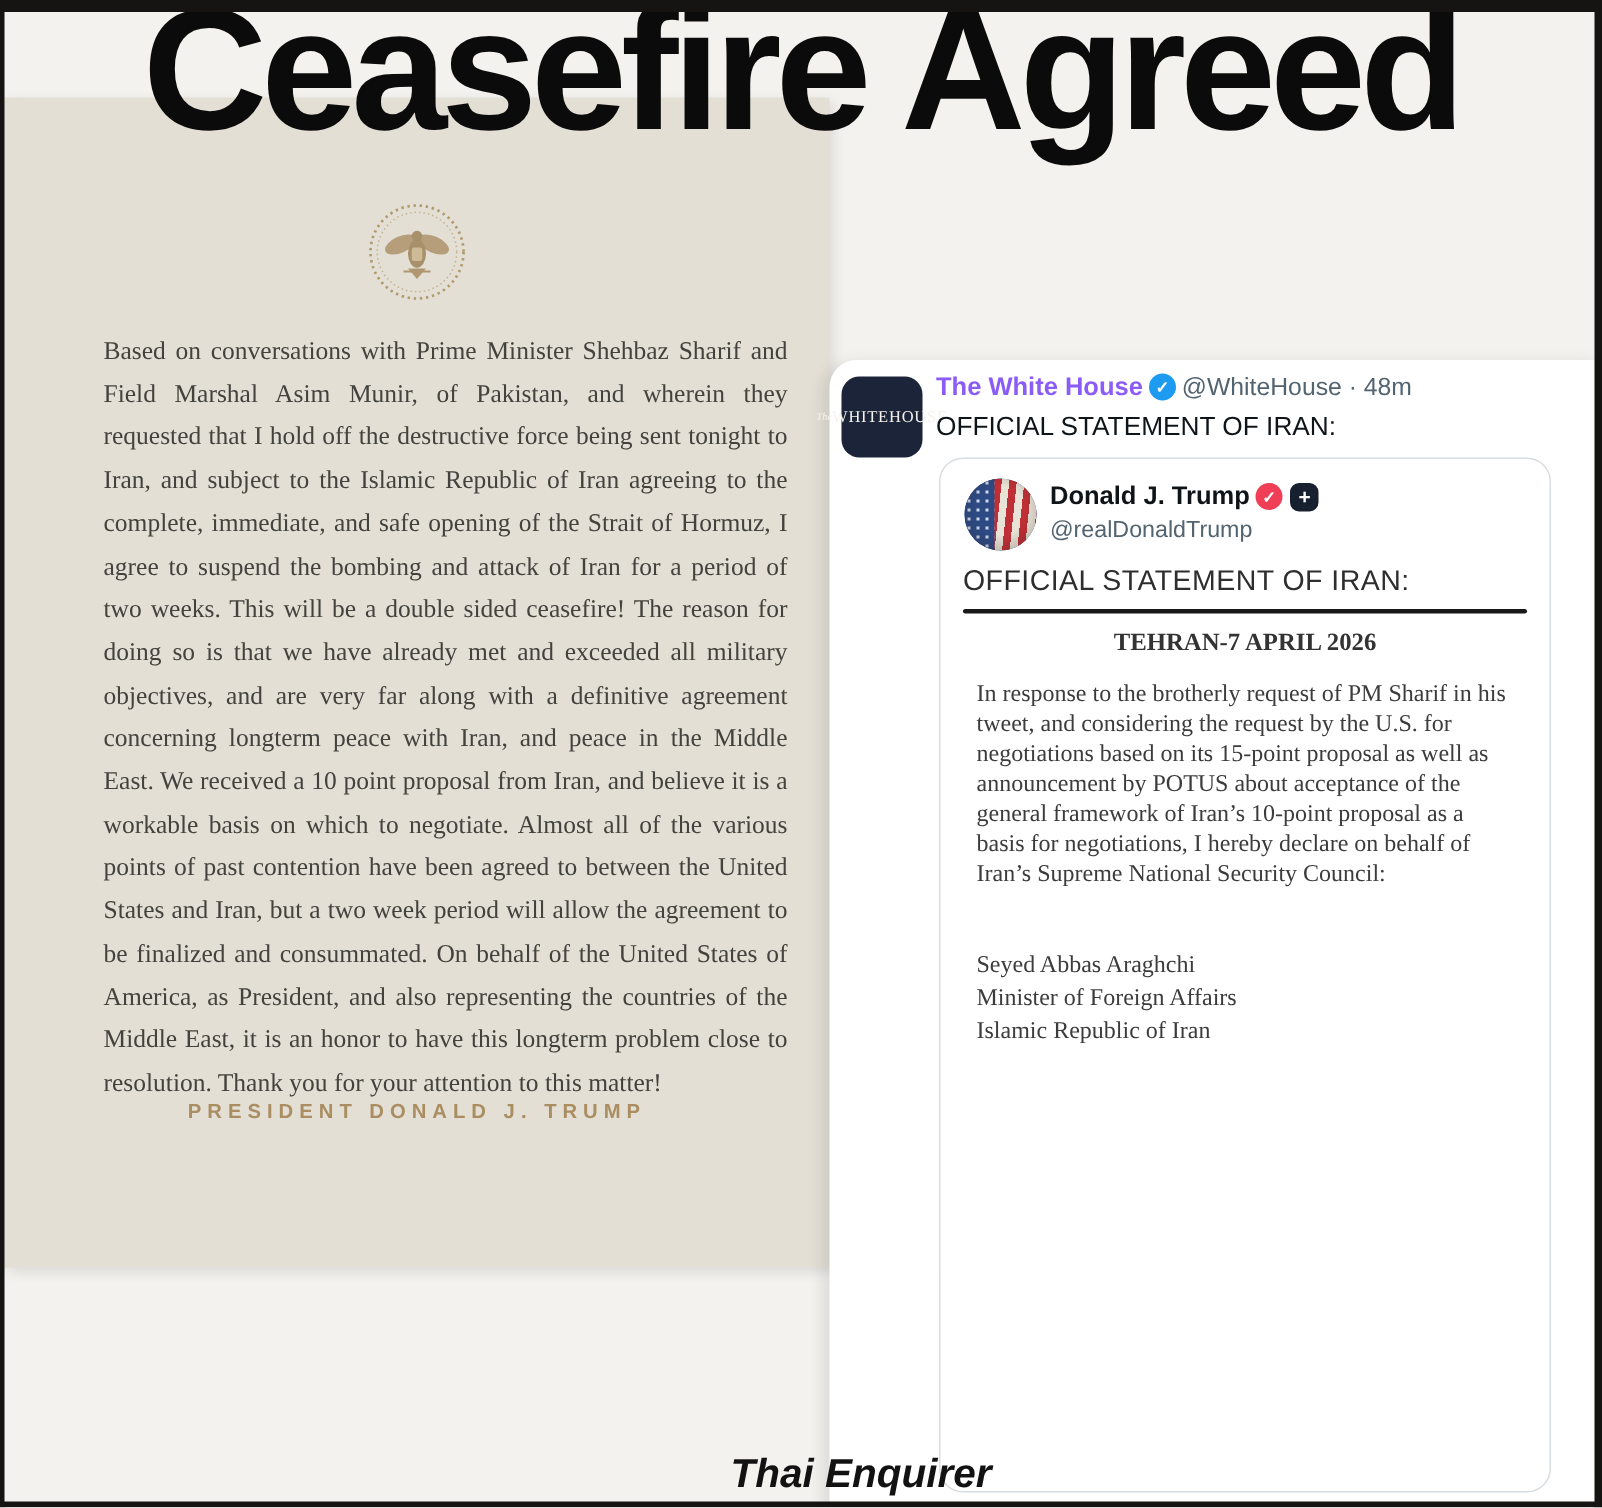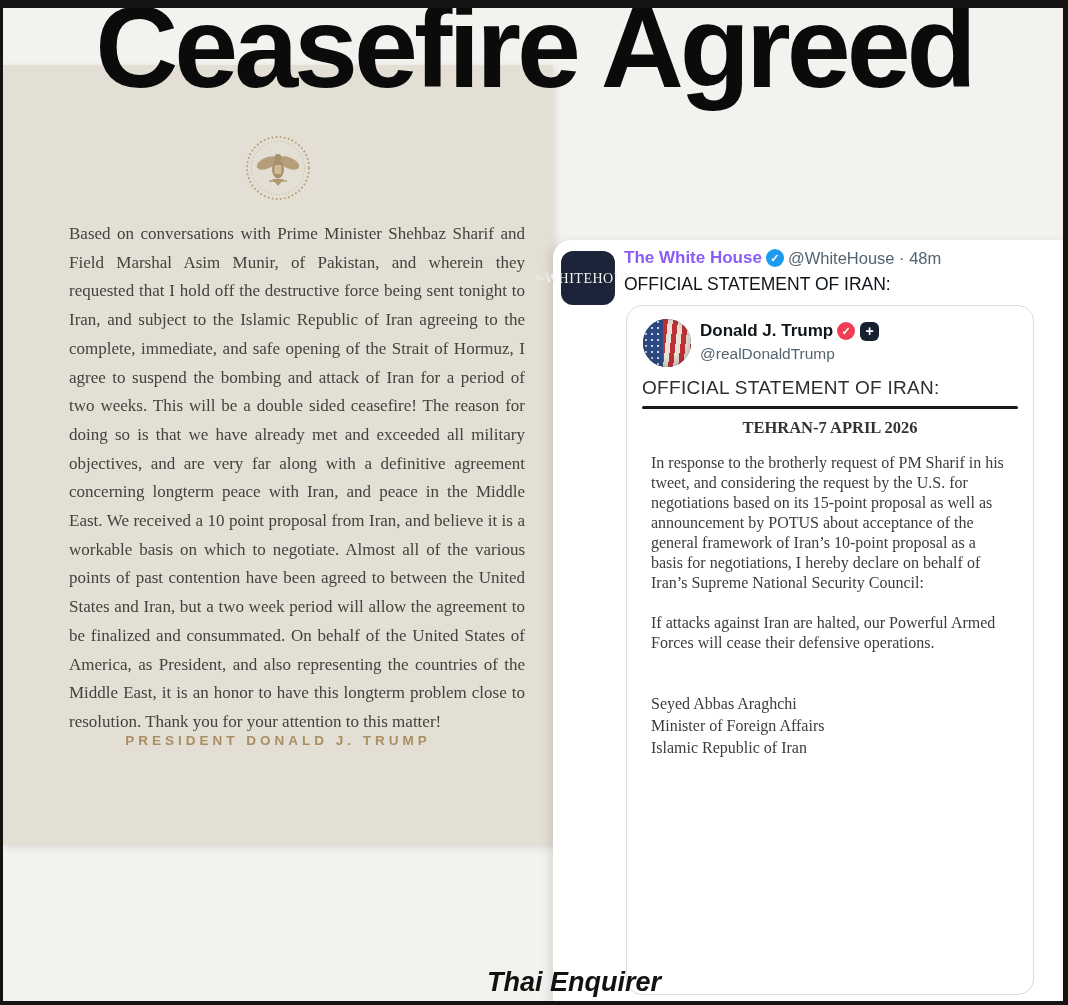--- a/index.html
+++ b/index.html
@@ -85,21 +85,21 @@
     left: 8px; top: 11px;
     width: 54px; height: 54px;
     background: #1b2438;
     border-radius: 12px;
     display: flex; flex-direction: row;
     align-items: center; justify-content: center;
     color: #f5f3ee;
     text-align: center;
   }
   .wh-the { font-family: "Liberation Serif", serif; font-style: italic; font-size: 7px; line-height: 8px; }
-  .wh-line { font-family: "Liberation Serif", serif; font-size: 14px; line-height: 11px; letter-spacing: 0.5px; }
+  .wh-line { font-family: "Liberation Serif", serif; font-size: 11px; line-height: 11px; letter-spacing: 0.5px; }
   .wh-rule { display: block; width: 22px; height: 2px; margin-top: 3px;
              border-top: 1px solid rgba(255,255,255,0.65); }
   .tweet-head {
     position: absolute;
     left: 71px; top: 8px;
     display: flex; align-items: center;
     white-space: nowrap;
   }
   .tweet-author { font-size: 17px; font-weight: bold; color: #8b5cf6; }
   .tweet-meta { font-size: 16.5px; color: #536471; margin-left: 4px; }
@@ -283,21 +283,20 @@
           </span>
       </div>
       <div class="q-handle">@realDonaldTrump</div>
 
       <div class="q-heading">OFFICIAL STATEMENT OF IRAN:</div>
       <div class="q-rule"></div>
       <div class="q-dateline">TEHRAN-7 APRIL 2026</div>
 
       <div class="q-body">
         <p>In response to the brotherly request of PM Sharif in his tweet, and considering the request by the U.S. for negotiations based on its 15-point proposal as well as announcement by POTUS about acceptance of the general framework of Iran’s 10-point proposal as a basis for negotiations, I hereby declare on behalf of Iran’s Supreme National Security Council:</p>
-        <p>If attacks against Iran are halted, our Powerful Armed Forces will cease their defensive operations.</p>
         <div class="q-sig">
           <div>Seyed Abbas Araghchi</div>
           <div>Minister of Foreign Affairs</div>
           <div>Islamic Republic of Iran</div>
         </div>
       </div>
     </div>
   </section>
 
   <div class="credit">Thai Enquirer</div>

